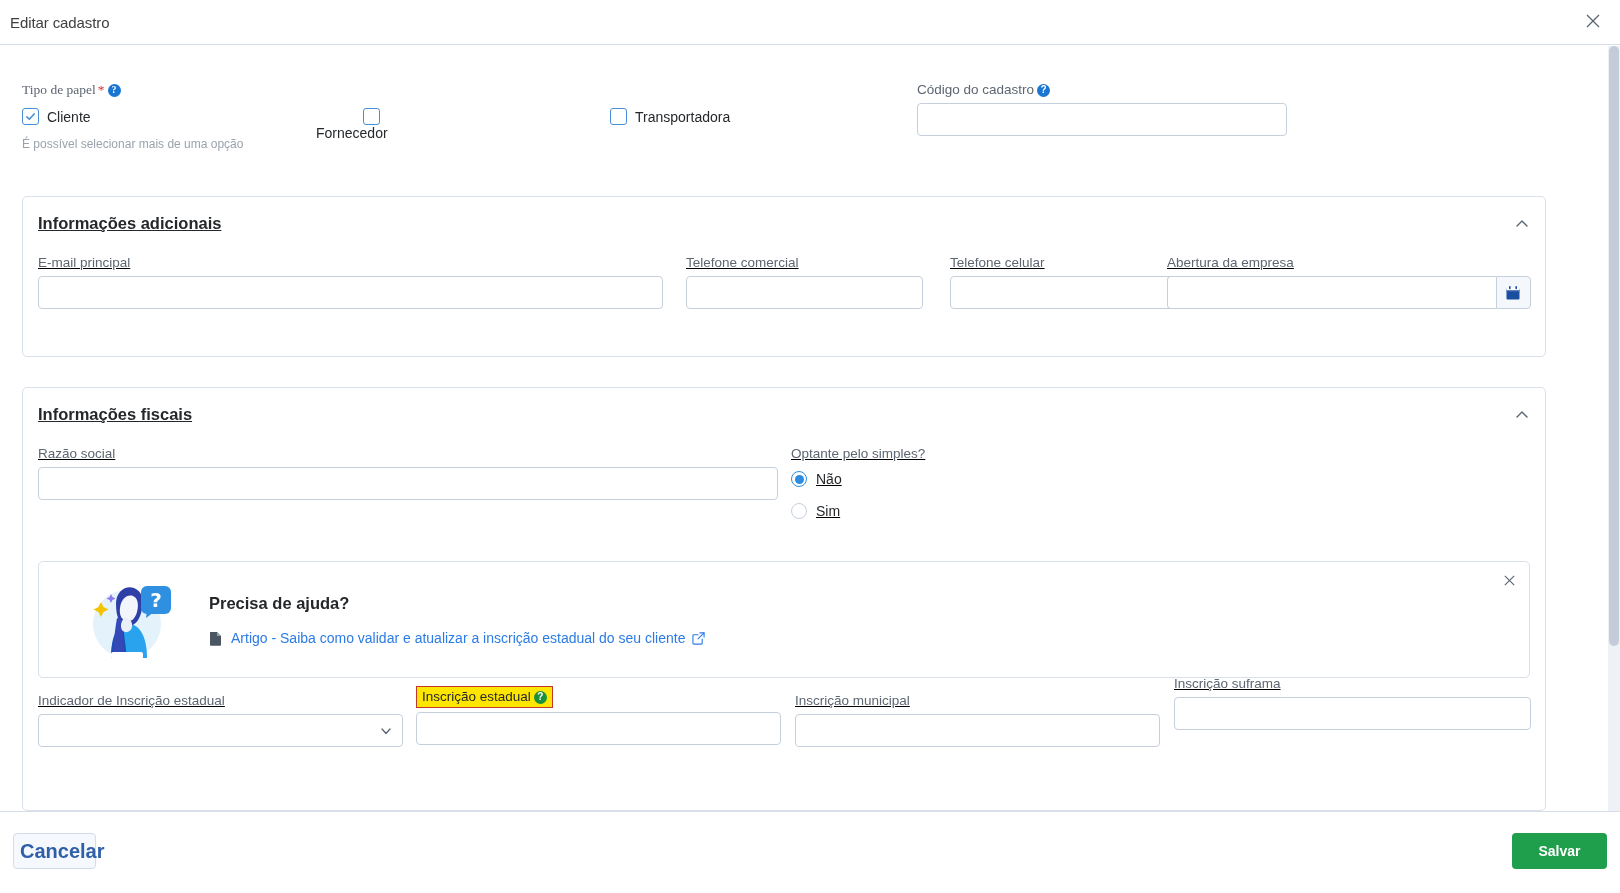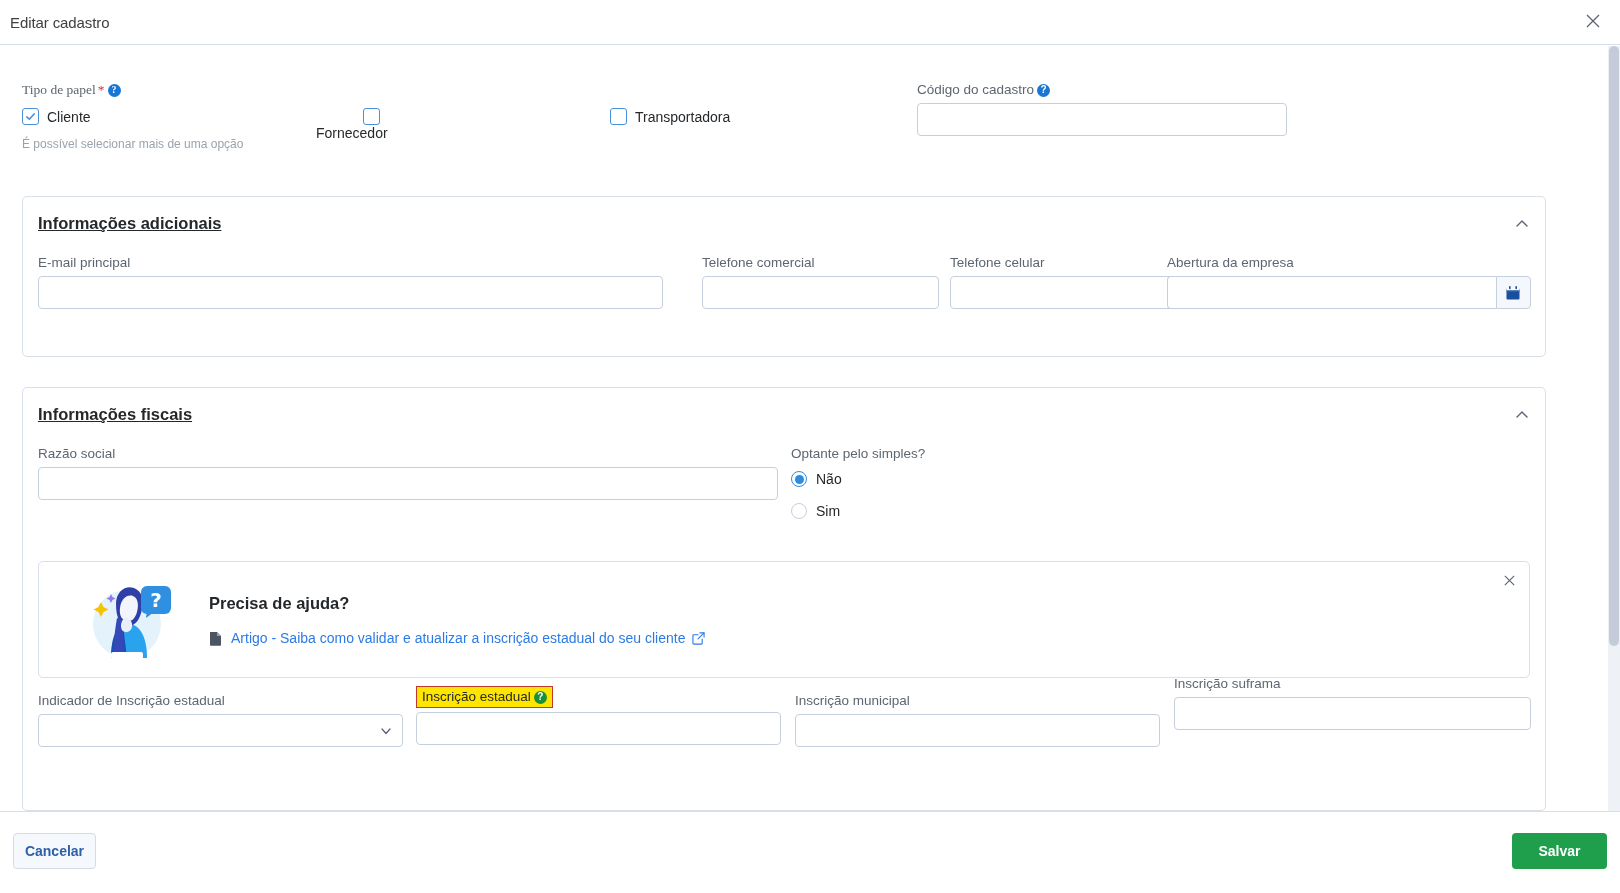--- a/index.html
+++ b/index.html
@@ -131,21 +131,21 @@
     position: absolute; left: 15px; top: 17px;
     font-size: 16.5px; color: #25282b; font-weight: bold; text-decoration: underline;
   }
   .card-chevron {
     position: absolute; right: 14px; top: 18px;
     width: 18px; height: 18px;
     color: #5a6472;
     cursor: pointer;
   }
 
-  .grid-field { position: absolute; }
+  .grid-field { position: absolute; text-decoration: underline; }
 
   
   .date-wrap { position: relative; width: 100%; display: flex; }
   .date-wrap .text-input {
     border-top-right-radius: 0; border-bottom-right-radius: 0;
     border-right: none;
   }
   .date-btn {
     width: 39px; height: 33px;
     border: 1px solid #c6d0dd;
@@ -236,21 +236,21 @@
     background: #ffffff;
     border-top: 1px solid #d7dee8;
   }
   .btn-cancel {
     position: absolute; left: 13px; top: 21px;
     width: 83px; height: 36px;
     border: 1px solid #d4dce7;
     border-radius: 4px;
     background: #f5f8fc;
     color: #2f5fa8;
-    font-size: 14px; font-weight: bold;
+    font-size: 20px; font-weight: bold;
     cursor: pointer;
     font-family: "Liberation Sans", sans-serif;
   }
   .btn-save {
     position: absolute; right: 13px; top: 21px;
     width: 95px; height: 36px;
     border: none;
     border-radius: 4px;
     background: #1f9e4b;
     color: #ffffff;
@@ -314,21 +314,21 @@
       <svg width="18" height="18" viewBox="0 0 18 18" fill="none" stroke="currentColor" stroke-width="1.4" stroke-linecap="round" stroke-linejoin="round">
           <polyline points="4,11 9,6 14,11"></polyline>
         </svg>
     </div>
 
     <div class="grid-field" style="left:15px; top:58px; width:625px;">
       <label class="field-label">E-mail principal</label>
       <input class="text-input" value="" style="">
     </div>
 
-    <div class="grid-field" style="left:679px; top:58px; width:237px;">
+    <div class="grid-field" style="left:663px; top:58px; width:237px;">
       <label class="field-label">Telefone comercial</label>
       <input class="text-input" value="" style="">
     </div>
 
     <div class="grid-field" style="left:893px; top:58px; width:237px;margin-left:34px;">
       <label class="field-label">Telefone celular</label>
       <input class="text-input" value="" style="">
     </div>
 
     <div class="grid-field" style="left:1144px; top:58px; width:364px;">

